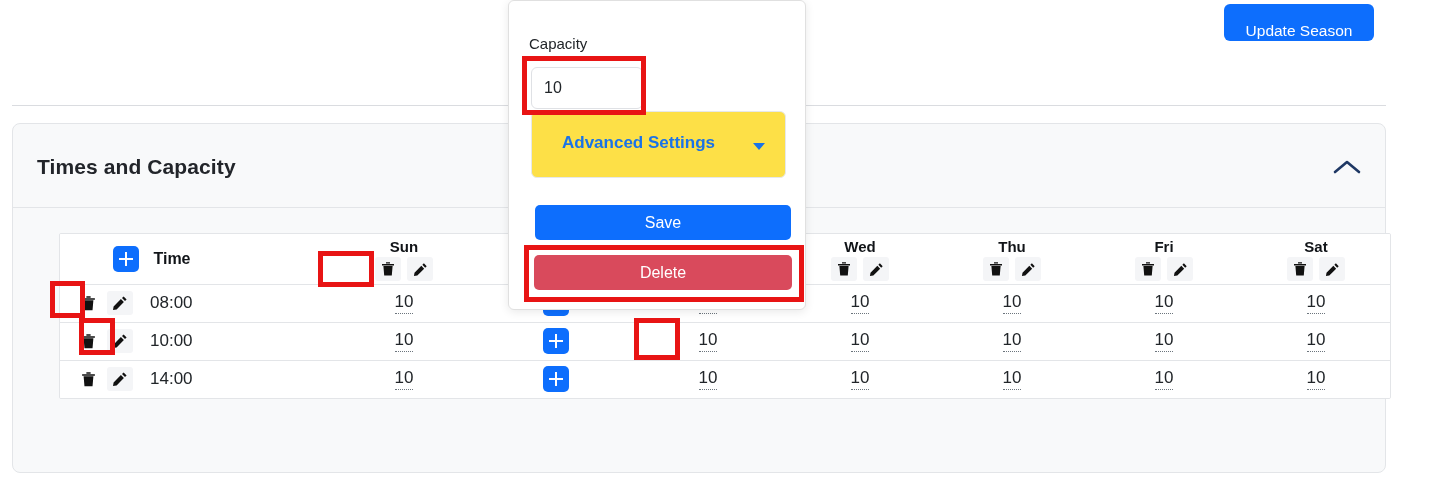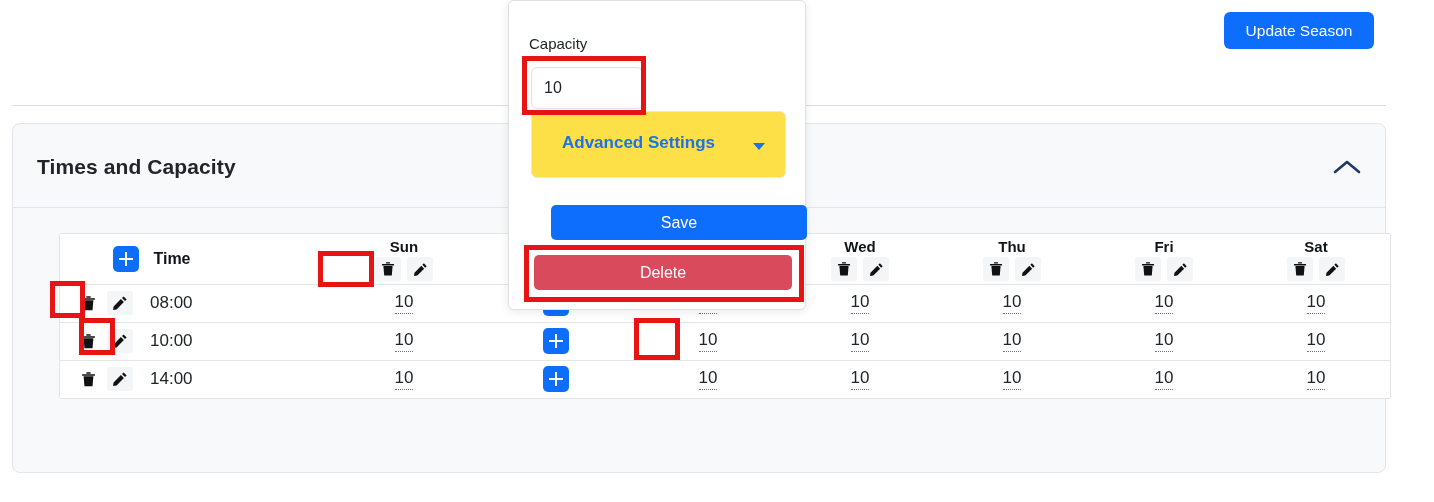--- a/index.html
+++ b/index.html
@@ -7,27 +7,27 @@
     margin: 0; padding: 0;
     width: 1434px; height: 502px;
     background: #ffffff;
     font-family: "Liberation Sans", sans-serif;
     overflow: hidden;
   }
   #root { position: relative; width: 1434px; height: 502px; background:#fff; }
 
   
   .update-season-btn {
-    position: absolute; left: 1224px; top: 12px;
+    position: absolute; left: 1224px; top: 4px;
     width: 150px; height: 37px;
     background: #0d6efd; color: #fff;
     border: none; border-radius: 6px;
     font-size: 15.5px; font-family: "Liberation Sans", sans-serif;
     cursor: pointer; line-height: 37px; text-align: center;
-    padding: 0;
+    padding: 8px;
   }
   .top-divider {
     position: absolute; left: 12px; top: 105px;
     width: 1374px; height: 1px; background: #dadce0;
   }
 
   
   .card {
     position: absolute; left: 12px; top: 123px;
     width: 1374px; height: 350px;
@@ -161,21 +161,21 @@
     color: #1a73e8; font-size: 17px; font-weight: bold;
     font-family: "Liberation Sans", sans-serif; cursor: pointer;
   }
   .adv-caret {
     position: absolute; left: 221px; top: 31px;
     width: 0; height: 0;
     border-left: 6px solid transparent; border-right: 6px solid transparent;
     border-top: 7px solid #1a73e8;
   }
   .save-btn {
-    position: absolute; left: 42px; top: 204px;
+    position: absolute; left: 26px; top: 204px;
     width: 256px; height: 35px;
     background: #0d6efd; color: #fff; border: none; border-radius: 5px;
     font-size: 16px; cursor: pointer; font-family: "Liberation Sans", sans-serif;
     padding: 0;
   }
   .delete-btn {
     position: absolute; left: 534px; top: 255px;
     width: 258px; height: 35px;
     background: #d94a5c; color: #fff; border: none; border-radius: 5px;
     font-size: 16px; cursor: pointer; font-family: "Liberation Sans", sans-serif;

